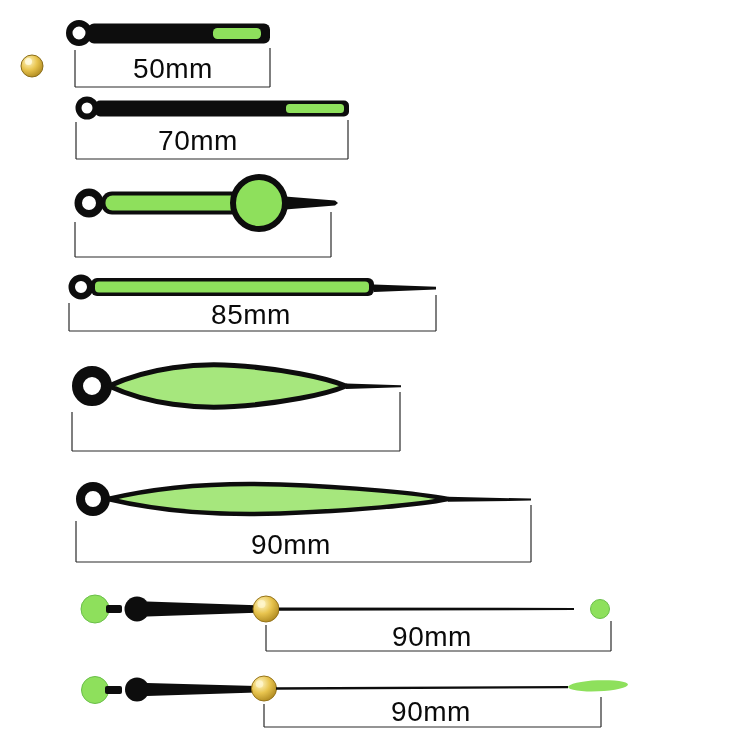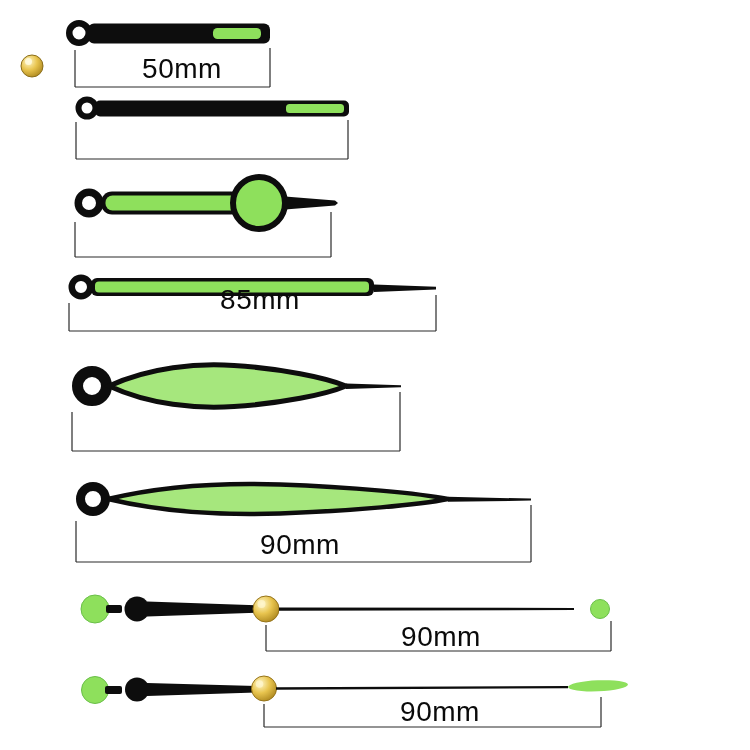--- a/index.html
+++ b/index.html
@@ -18,21 +18,20 @@
   .fill-pale   { fill: var(--pale-green, #a6e77d); }
   .dim { stroke: var(--dimension-line, #2b2b2b); stroke-width: 1.2; fill: none; }
   .size-label {
     position: absolute;
     transform: translate(-50%, -50%);
     font-size: 28px;
     font-weight: 400;
     color: var(--label-color, #0a0a0a);
     white-space: nowrap;
     letter-spacing: 0.5px;
-    margin-left: 9px;
   }
 </style>
 </head>
 <body>
 
 <div class="canvas">
 
   <svg width="750" height="750" viewBox="0 0 750 750">
     <defs>
       <radialGradient id="goldGrad" cx="35%" cy="30%" r="85%">
@@ -111,18 +110,19 @@
       <polygon class="fill-black" points="147,683 264,686.2 264,692.2 147,696"></polygon>
       <circle cx="264" cy="688.5" r="12.5" fill="url(#goldGrad)" stroke="#96741a" stroke-width="1"></circle>
       <circle cx="259.5" cy="684" r="3.8" fill="#fff7d0" opacity="0.7"></circle>
       <polygon class="fill-black" points="276,687.3 568,686 568,688.2 276,689.7"></polygon>
       <ellipse class="fill-green" cx="598" cy="685.8" rx="30" ry="5.5" transform="rotate(-2.5 598 685.8)"></ellipse>
       <path class="dim" d="M264,704 V727 M601,697 V727 M264,727 H601"></path>
     </g>
   </svg>
 
   <div class="size-label" style="left:173px; top:69px">50mm</div>
-  <div class="size-label" style="left:251px; top:300px">85mm</div>
+  <div class="size-label" style="left:198px; top:141px">70mm</div>
+  <div class="size-label" style="left:251px; top:315px">85mm</div>
   <div class="size-label" style="left:291px; top:545px">90mm</div>
   <div class="size-label" style="left:432px; top:637px">90mm</div>
   <div class="size-label" style="left:431px; top:712px">90mm</div>
 
 </div>
 
 </body></html>

